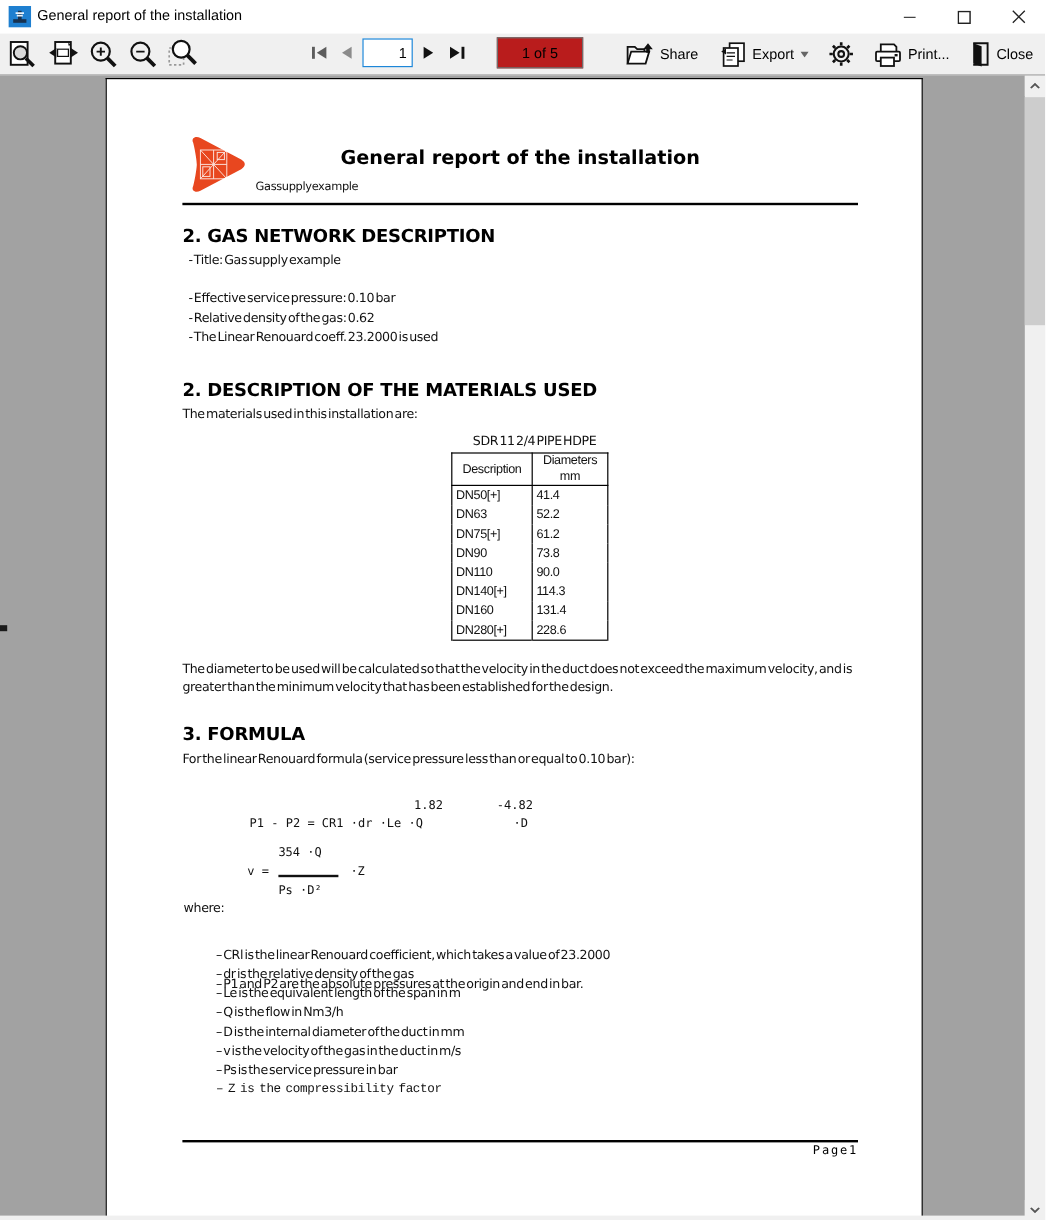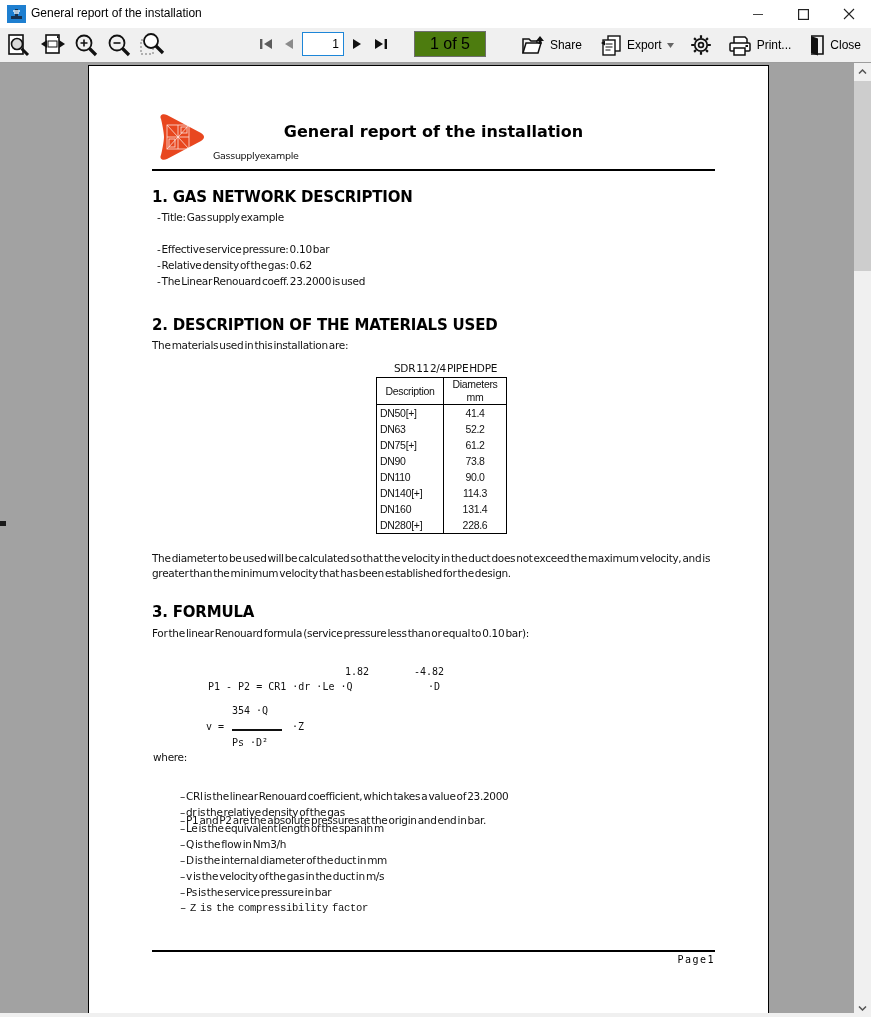--- a/index.html
+++ b/index.html
@@ -12,22 +12,22 @@
   .winbtns{position:absolute;right:0;top:0;height:28px;display:flex;}
   .winbtn{width:45px;height:28px;display:flex;align-items:center;justify-content:center;background:transparent;border:none;}
   
   .toolbar{position:absolute;top:28px;left:0;right:0;height:34px;background:#f0f0f0;border-bottom:1px solid #9d9d9d;}
   .tb-left{position:absolute;left:5px;top:2px;display:flex;gap:3px;}
   .tb-iconbtn{width:30px;height:30px;display:flex;align-items:center;justify-content:center;background:transparent;border:none;padding:0;}
   .nav{position:absolute;left:254px;top:3px;display:flex;align-items:center;}
   .nav-btn{width:23px;height:26px;display:flex;align-items:center;justify-content:center;background:transparent;border:none;padding:0;}
   .page-input{width:32px;height:20px;border:1px solid #1d86d8;font-family:"Liberation Sans",sans-serif;
               font-size:12px;text-align:right;padding:1px 4px;margin:0 2px;background:#fff;color:#000;outline:none;}
-  .page-count{margin-left:22px;width:70px;height:24px;border:1px solid #6e6e6e;background:#4d7c0f;
-              display:flex;align-items:center;justify-content:center;font-size:16px;color:#000;}
+  .page-count{margin-left:22px;width:70px;height:24px;border:1px solid #6e6e6e;background:#b91c1c;
+              display:flex;align-items:center;justify-content:center;font-size:12px;color:#000;}
   .tb-right{position:absolute;right:6px;top:2px;display:flex;align-items:center;gap:10px;height:30px;}
   .tb-labelbtn{display:flex;align-items:center;gap:5px;background:transparent;border:none;padding:2px 4px;
                font-family:"Liberation Sans",sans-serif;font-size:12px;color:#000;}
   
   .preview{position:absolute;top:63px;left:0;right:0;bottom:0;background:#a2a2a2;overflow:hidden;}
   .page{position:absolute;left:88px;top:2px;width:679px;height:958px;background:#fff;
         border:1px solid #000;border-bottom:none;}
   .margin-tick{position:absolute;left:0;top:458px;width:6px;height:5px;background:#1a1a1a;}
   
   .scrollbar{position:absolute;right:0;top:0;bottom:0;width:17px;background:#f0f0f0;}
@@ -50,21 +50,21 @@
   .frac-bar{position:absolute;left:143px;top:663px;width:50px;height:2px;background:#111;}
   .footer-text{position:absolute;left:63px;top:888px;width:563px;text-align:right;
                font-family:"DejaVu Sans Mono",monospace;font-size:10px;letter-spacing:1.5px;color:#000;}
   
   .mat-table{position:absolute;left:287px;top:311px;border-collapse:collapse;
              font-family:Liberation Sans, sans-serif;font-size:10.5px;color:#111;
              letter-spacing:-0.3px;table-layout:fixed;}
   .mat-table th{border:1px solid #000;font-weight:normal;text-align:center;padding:0 2px;line-height:13px;}
   .mat-table td{border-left:1px solid #000;border-right:1px solid #000;padding:0 3px;height:16px;line-height:16px;}
   .mat-table{border:1px solid #000;}
-  .mat-table td.num{text-align:center;}
+  .mat-table td.num{text-align:left;}
   .col-desc{width:62px;} .col-diam{width:58px;}
   svg{display:block;}
 </style>
 </head>
 <body>
 
 <div class="win">
 
   <div class="titlebar">
     <span class="app-icon">
@@ -230,21 +230,21 @@
             <path d="M12 12 L34 36 M34 12 L12 36 M12 24 H34 M23 12 V36"></path>
             <rect x="14" y="26" width="6" height="8"></rect>
             <rect x="26" y="14" width="6" height="6"></rect>
           </g>
         </svg>
       </span>
       <div class="doc-title">General report of the installation</div>
       <span class="t small" style="left:124px;top:84px;">Gassupplyexample</span>
       <div class="rule" style="top:103px;"></div>
 
-      <span class="h" style="left:63px;top:122px;">1. GAS NETWORK DESCRIPTION</span>
+      <span class="h" style="left:63px;top:122px;">2. GAS NETWORK DESCRIPTION</span>
       <span class="t" style="left:68px;top:145px;">- Title: Gas supply example</span>
       <span class="t" style="left:68px;top:177px;">- Effective service pressure: 0.10 bar</span>
       <span class="t" style="left:68px;top:193px;">- Relative density of the gas: 0.62</span>
       <span class="t" style="left:68px;top:209px;">- The Linear Renouard coeff. 23.2000 is used</span>
 
       <span class="h" style="left:63px;top:250px;">2. DESCRIPTION OF THE MATERIALS USED</span>
       <span class="t" style="left:63px;top:273px;">The materials used in this installation are:</span>
 
       <div class="t" style="left:286px;top:296px;width:122px;text-align:right;">SDR 11 2/4 PIPE HDPE</div>
       <table class="mat-table">

